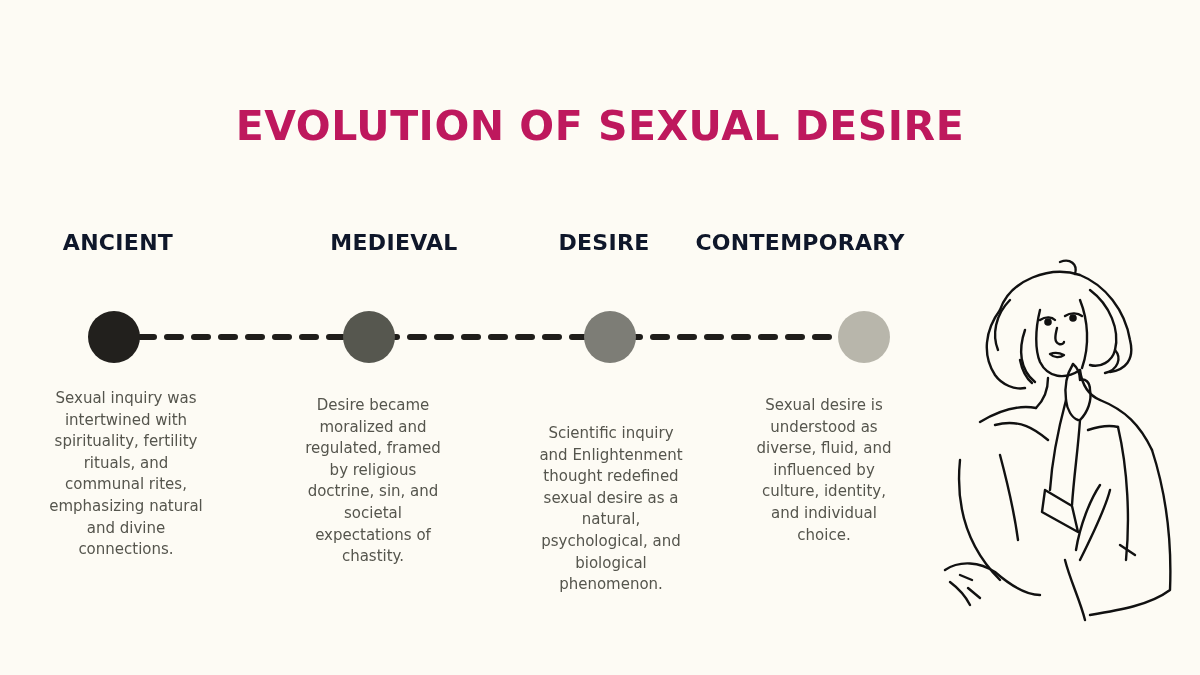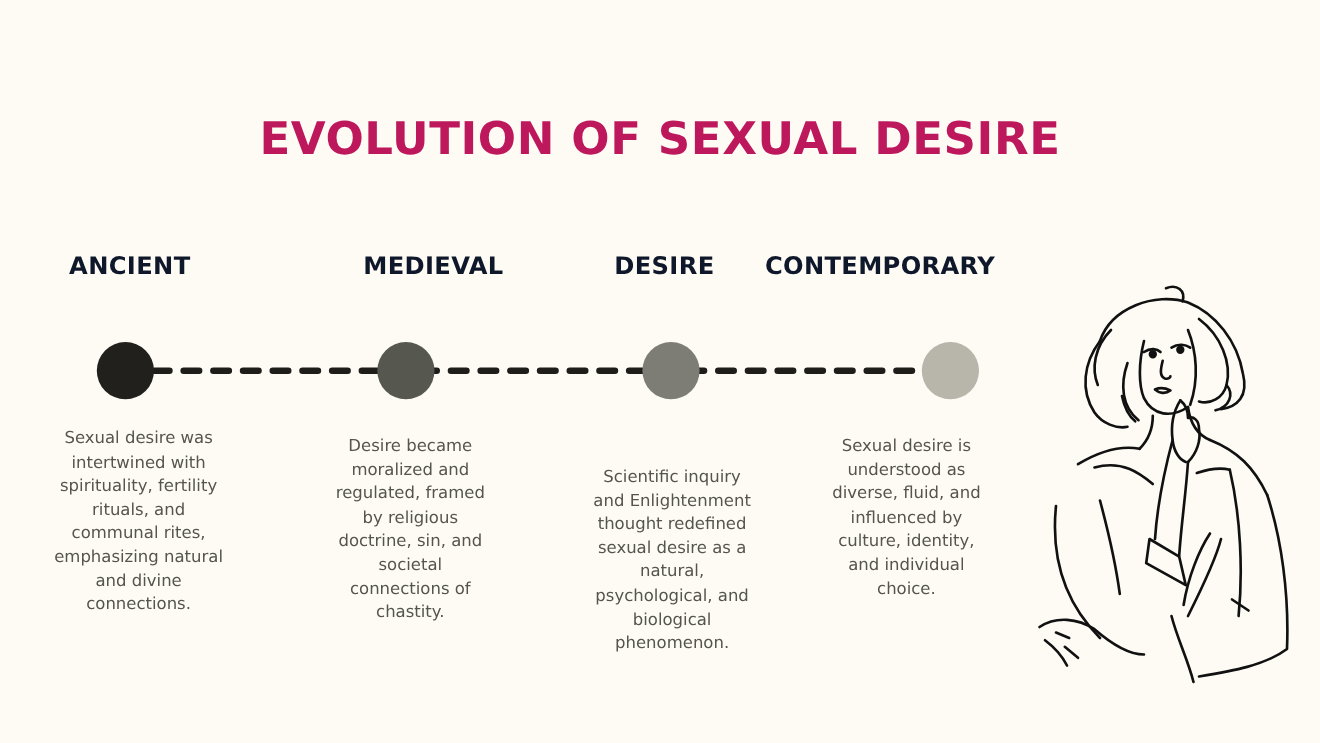--- a/index.html
+++ b/index.html
@@ -50,22 +50,22 @@
 <div class="era" style="left:800px;">CONTEMPORARY</div>
 
 <svg class="timeline" viewBox="0 0 1200 675">
   <line x1="140" y1="337" x2="840" y2="337" stroke="#1f1d1a" stroke-width="6" stroke-linecap="round" stroke-dasharray="14 13"></line>
   <circle cx="114" cy="337" r="26" fill="#22201d"></circle>
   <circle cx="369" cy="337" r="26" fill="#56574f"></circle>
   <circle cx="610" cy="337" r="26" fill="#7d7d76"></circle>
   <circle cx="864" cy="337" r="26" fill="#b8b6ab"></circle>
 </svg>
 
-<div class="desc" style="left:126px; top:388px; width:160px;">Sexual desire was intertwined with spirituality, fertility rituals, and communal rites, emphasizing natural and divine connections.</div>
-<div class="desc" style="left:373px; top:395px; width:145px;">Desire became moralized and regulated, framed by religious doctrine, sin, and societal connections of chastity.</div>
+<div class="desc" style="left:126px; top:388px; width:160px;">Sexual inquiry was intertwined with spirituality, fertility rituals, and communal rites, emphasizing natural and divine connections.</div>
+<div class="desc" style="left:373px; top:395px; width:145px;">Desire became moralized and regulated, framed by religious doctrine, sin, and societal expectations of chastity.</div>
 <div class="desc" style="left:611px; top:395px; width:150px;margin-top:28px;">Scientific inquiry and Enlightenment thought redefined sexual desire as a natural, psychological, and biological phenomenon.</div>
 <div class="desc" style="left:824px; top:395px; width:140px;">Sexual desire is understood as diverse, fluid, and influenced by culture, identity, and individual choice.</div>
 
 <svg class="illustration" viewBox="0 0 240 380" fill="none" stroke="#111" stroke-width="2.4" stroke-linecap="round" stroke-linejoin="round">
 
   <path d="M60 60 C70 30, 110 15, 140 25 C165 35, 185 60, 190 90 C195 110, 185 120, 170 122"></path>
   <path d="M120 12 C130 8, 138 14, 135 24"></path>
   <path d="M60 60 C45 80, 42 105, 55 125 C62 135, 75 140, 85 138"></path>
   <path d="M70 50 C55 65, 52 85, 58 100"></path>
   <path d="M150 40 C170 55, 180 80, 175 100 C172 112, 160 118, 150 115"></path>

